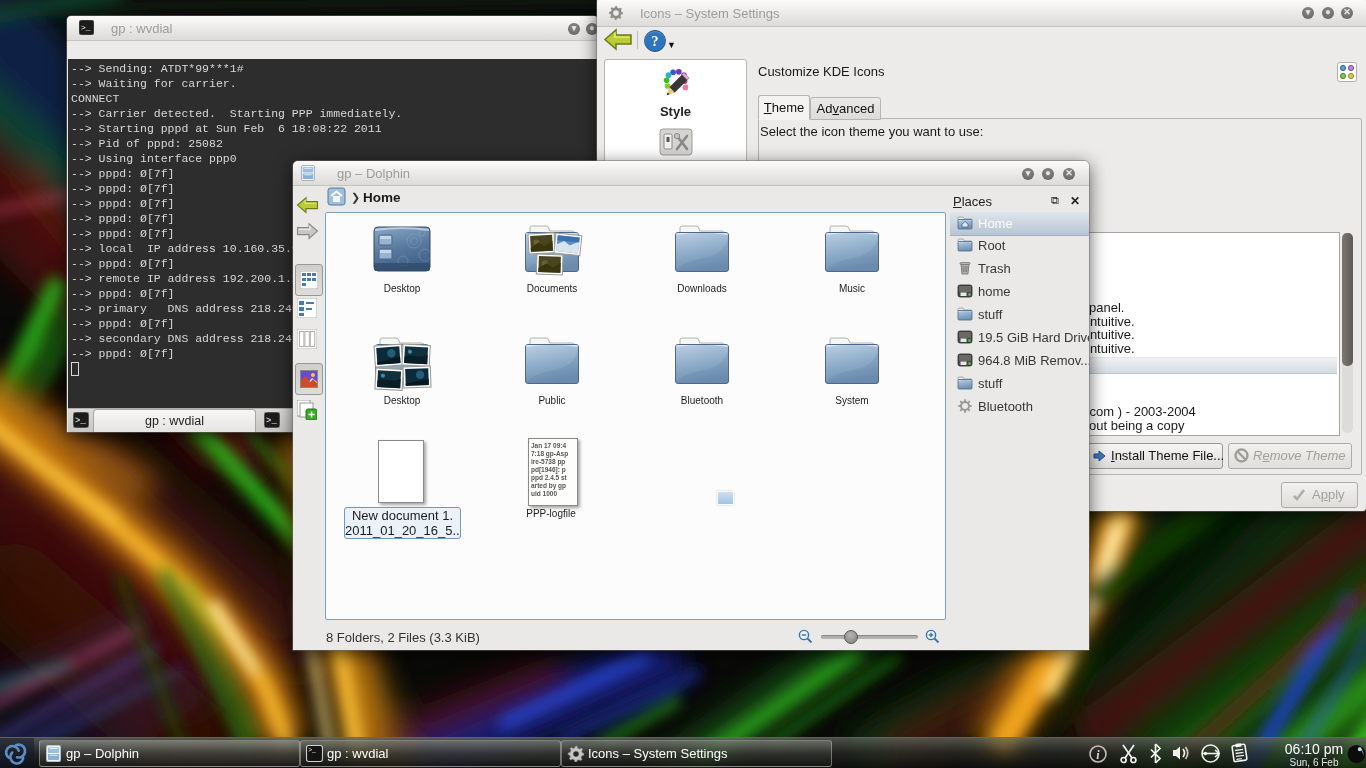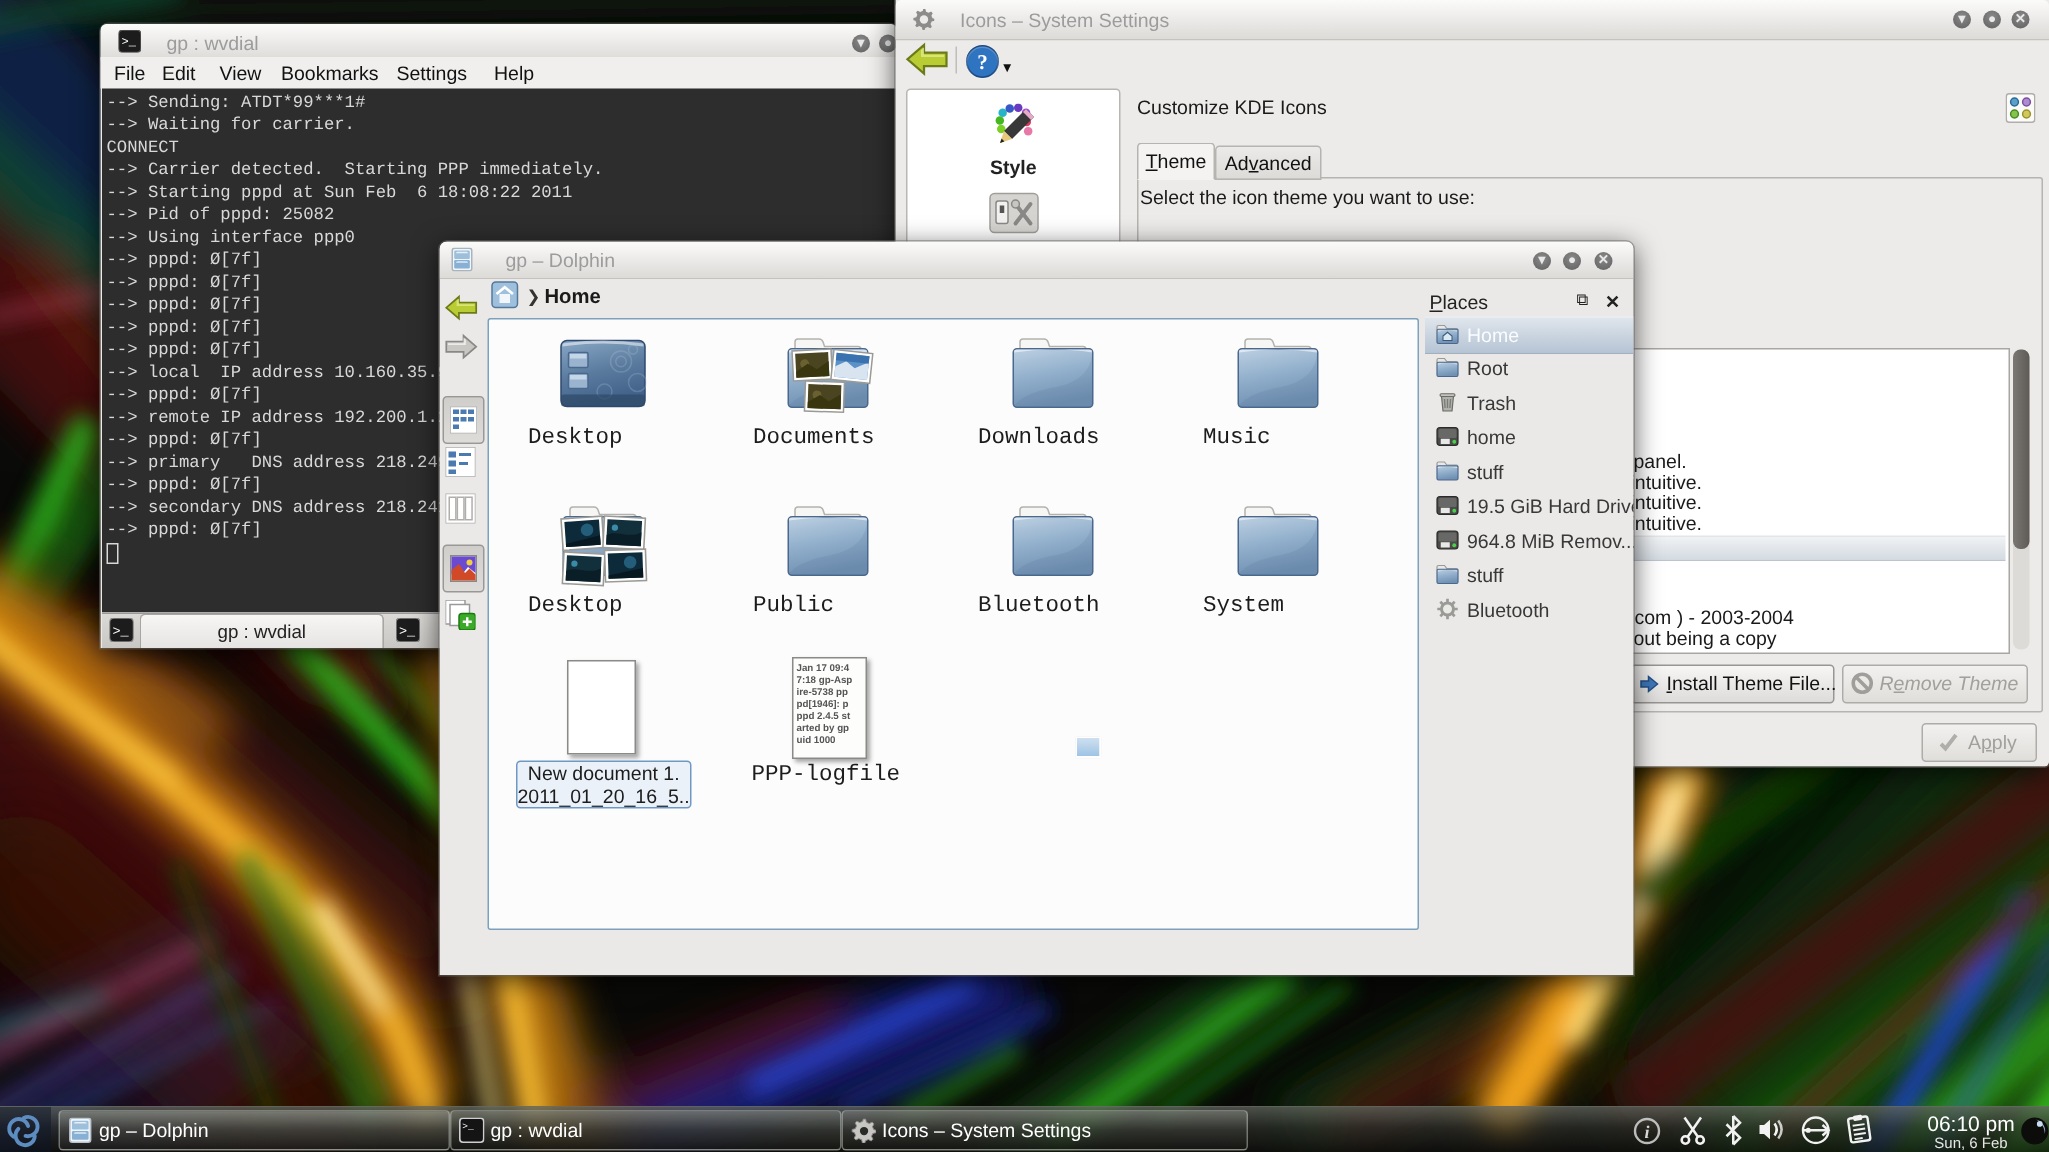--- a/index.html
+++ b/index.html
@@ -22,21 +22,21 @@
 #dview{position:absolute;left:32px;top:51px;width:619px;height:406px;background:#fcfcfc;border:1px solid #7da1bd;border-radius:2px;}
 #places{position:absolute;left:655px;top:25px;width:141px;bottom:25px;}
 #dstatus{position:absolute;left:0;bottom:0;right:0;height:25px;font-size:13px;color:#333;}
 
 #syss{left:597px;top:0;width:769px;height:511px;background:#edebe9;border-radius:0 0 3px 3px;z-index:2;box-shadow:0 4px 18px rgba(0,0,0,0.65);position:absolute;outline:1px solid rgba(110,108,104,0.5);}
 
 #taskbar{position:absolute;left:0;top:737px;width:1366px;height:31px;z-index:10;background:linear-gradient(rgba(95,99,92,0.78),rgba(44,46,42,0.74) 45%,rgba(14,14,12,0.8));border-top:1px solid rgba(160,165,155,0.55);}
 .tbtn{position:absolute;top:2px;height:25px;border:1px solid rgba(190,195,188,0.5);border-radius:3px;background:linear-gradient(rgba(130,134,126,0.55),rgba(70,72,66,0.42) 50%,rgba(30,30,28,0.40));color:#fff;font-size:13px;}
 .tbtn .lbl{position:absolute;left:26px;top:5px;white-space:nowrap;overflow:hidden;}
 .ticon{position:absolute;left:5px;top:4px;width:17px;height:17px;}
-.folderlabel{position:absolute;font-size:15px;color:#1c1c1c;text-align:left;white-space:nowrap;font-family:Liberation Mono, monospace;}
+.folderlabel{position:absolute;font-size:10px;color:#1c1c1c;text-align:center;white-space:nowrap;}
 .placerow{position:absolute;left:2px;height:23px;font-size:13px;color:#383838;white-space:nowrap;}
 .placerow .pl{position:absolute;left:28px;top:4px;}
 .picon{position:absolute;left:7px;top:3px;width:16px;height:16px;}
 </style>
 </head>
 <body>
 
 <svg class="abs" style="left:0;top:0" width="1366" height="768" viewBox="0 0 1366 768">
  <defs>
   <filter id="b30" x="-60%" y="-60%" width="220%" height="220%">
@@ -160,21 +160,20 @@
   <svg class="abs" style="left:12px;top:4px" width="15" height="15">
       <rect x="0" y="0" width="15" height="15" rx="3" fill="#1c1c1c" stroke="#555"></rect>
       <text x="2" y="10" font-size="8" fill="#fff" font-family="Liberation Mono">&gt;_</text>
     </svg>
   <div class="wbtn" style="left:501px;">
       <span>▾</span>
     </div>
   <div class="wbtn" style="left:519px;">
       <span>●</span>
     </div>
-  <div class="menubar"><span style="margin-left:9px">File</span><span style="margin-left:11px">Edit</span><span style="margin-left:16px">View</span><span style="margin-left:13px">Bookmarks</span><span style="margin-left:12px">Settings</span><span style="margin-left:18px">Help</span></div>
   <div id="termtext">--&gt; Sending: ATDT*99***1#
 --&gt; Waiting for carrier.
 CONNECT
 --&gt; Carrier detected.  Starting PPP immediately.
 --&gt; Starting pppd at Sun Feb  6 18:08:22 2011
 --&gt; Pid of pppd: 25082
 --&gt; Using interface ppp0
 --&gt; pppd: Ø[7f]
 --&gt; pppd: Ø[7f]
 --&gt; pppd: Ø[7f]
@@ -612,20 +611,35 @@
             <path d="M12,8 L14.8,8"></path>
             <path d="M3.2,3.2 L5.2,5.2"></path>
             <path d="M10.8,10.8 L12.8,12.8"></path>
             <path d="M3.2,12.8 L5.2,10.8"></path>
             <path d="M10.8,5.2 L12.8,3.2"></path>
           </g>
         </svg>
         <span class="pl">Bluetooth</span>
       </div>
   </div>
+  <div id="dstatus">
+      <span style="position:absolute;left:33px;top:5px">8 Folders, 2 Files (3.3 KiB)</span>
+    <svg class="abs" style="left:505px;top:4px" width="15" height="15" viewBox="0 0 15 15">
+        <circle cx="6" cy="6" r="4.6" fill="#e8f0f8" stroke="#3a72aa" stroke-width="1.4"></circle>
+        <path d="M9.5,9.5 L13.5,13.5" stroke="#3a72aa" stroke-width="1.8"></path>
+        <path d="M3.8,6 L8.2,6" stroke="#3a72aa" stroke-width="1.4"></path>
+      </svg>
+    <div class="abs" style="left:528px;top:10px;width:97px;height:4px;background:#b4b2af;border-radius:2px;box-shadow:inset 0 1px 1px rgba(0,0,0,0.25)"></div>
+    <div class="abs" style="left:551px;top:5px;width:12px;height:12px;border-radius:50%;background:radial-gradient(circle at 45% 35%,#b8b6b3,#7e7c79);border:1px solid #5a5856"></div>
+    <svg class="abs" style="left:632px;top:4px" width="15" height="15" viewBox="0 0 15 15">
+        <circle cx="6" cy="6" r="4.6" fill="#e8f0f8" stroke="#3a72aa" stroke-width="1.4"></circle>
+        <path d="M9.5,9.5 L13.5,13.5" stroke="#3a72aa" stroke-width="1.8"></path>
+        <path d="M3.8,6 L8.2,6 M6,3.8 L6,8.2" stroke="#3a72aa" stroke-width="1.4"></path>
+      </svg>
+  </div>
 </div>
 
 <div id="taskbar">
 
   <svg class="abs" style="left:0px;top:0px" width="34" height="31" viewBox="0 0 34 31">
     <rect width="34" height="31" fill="#0d1526" opacity="0.5"></rect>
     <g fill="none" stroke="#5c8cc0" stroke-width="2.6" stroke-linecap="round">
       <g transform="translate(16,15.5)">
         <path d="M2.2,-3.2 a6.4,6.4 0 1,0 -8.4,8.6" transform="rotate(10)"></path>
         <path d="M2.2,-3.2 a6.4,6.4 0 1,0 -8.4,8.6" transform="rotate(130)"></path>

